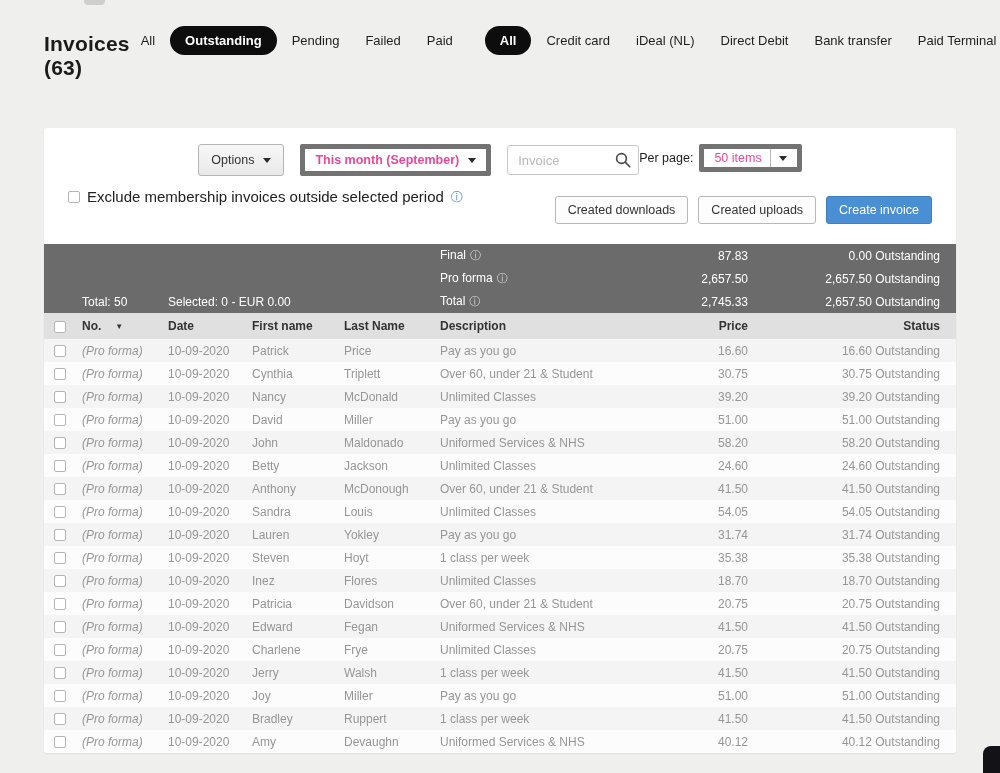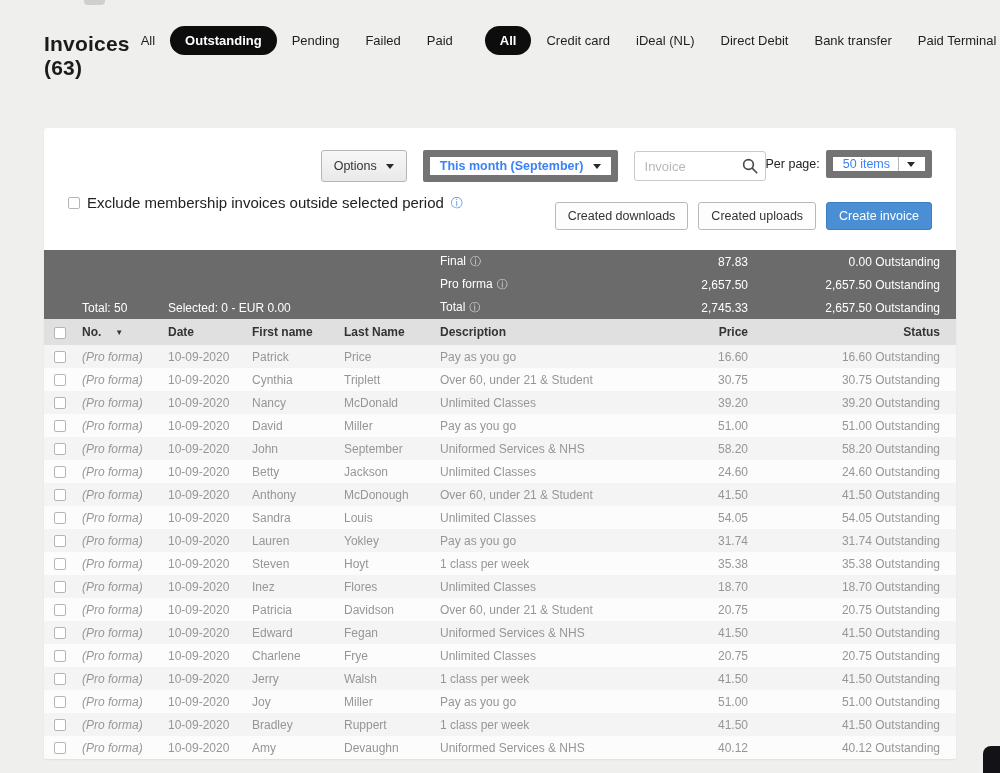--- a/index.html
+++ b/index.html
@@ -12,28 +12,28 @@
   .topbar { display:flex; justify-content:space-between; align-items:flex-start; }
   .page-title { font-size:21px; font-weight:700; color:#1b1b1b; margin-top:6px; letter-spacing:.2px; }
   .filters { display:flex; flex-direction:row; align-items:flex-end; gap:21px; }
   .filter-row { display:flex; align-items:center; gap:4px; }
   .pill { border:none; background:transparent; font-size:13px; color:#1f1f1f; padding:6px 11px;
           cursor:pointer; font-family:inherit; white-space:nowrap; }
   .pill.active { background:#0d0d0d; color:#fff; border-radius:999px; font-weight:700; padding:7px 15px; }
 
   
   .card { background:#fff; margin-top:48px; border-radius:3px; box-shadow:0 1px 2px rgba(0,0,0,.07); overflow:hidden; }
-  .toolbar { display:flex; justify-content:flex-end; align-items:flex-start; padding:22px 24px 0 24px; }
+  .toolbar { display:flex; justify-content:center; align-items:flex-start; padding:16px 24px 0 24px; }
   .toolbar-left { display:flex; align-items:center; gap:16px; }
   .btn { font-family:inherit; font-size:12.5px; color:#333; background:#fdfdfd; border:1px solid #b9b9b9;
          border-radius:3px; padding:6px 12px; cursor:pointer; white-space:nowrap; }
   .btn-options { display:inline-flex; align-items:center; gap:9px; height:32px;
                  background:linear-gradient(#f7f7f7,#e9e9e9); border-color:#b5b5b5; padding:0 12px; }
-  .select { display:inline-flex; align-items:center; gap:9px; background:#fff; border:7px solid #737373;
-            border-radius:2px; font-size:12.5px; color:#3b82f6; cursor:pointer; padding:0 10px; }
+  .select { display:inline-flex; align-items:center; gap:9px; background:#fff; border:5px solid #737373;
+            border-radius:2px; font-size:12.5px; color:#ec4899; cursor:pointer; padding:0 10px; }
   .select-period { height:32px; font-weight:700; }
   .select-perpage { height:28px; gap:8px; }
   .select .sep { width:1px; align-self:stretch; background:#b7b7b7; }
   .caret { width:0; height:0; border-left:4px solid transparent; border-right:4px solid transparent;
            border-top:5px solid #2a2a2a; display:inline-block; }
   .search-box { position:relative; }
   .search-box input { width:132px; height:30px; border:1px solid #c9c9c9; border-radius:3px; padding:0 30px 0 10px;
                       font-family:inherit; font-size:13px; color:#333; outline:none; }
   .search-box input::placeholder { color:#b8b8b8; }
   .search-box svg { position:absolute; right:7px; top:6px; }
@@ -256,21 +256,21 @@
     <td>Miller</td>
     <td>Pay as you go</td>
     <td class="num">51.00</td>
     <td class="num status-col">51.00 Outstanding</td>
   </tr>
           <tr>
     <td class="cb-col"><input type="checkbox" style=""></td>
     <td class="proforma">(Pro forma)</td>
     <td>10-09-2020</td>
     <td>John</td>
-    <td>September</td>
+    <td>Maldonado</td>
     <td>Uniformed Services &amp; NHS</td>
     <td class="num">58.20</td>
     <td class="num status-col">58.20 Outstanding</td>
   </tr>
           <tr>
     <td class="cb-col"><input type="checkbox" style=""></td>
     <td class="proforma">(Pro forma)</td>
     <td>10-09-2020</td>
     <td>Betty</td>
     <td>Jackson</td>

